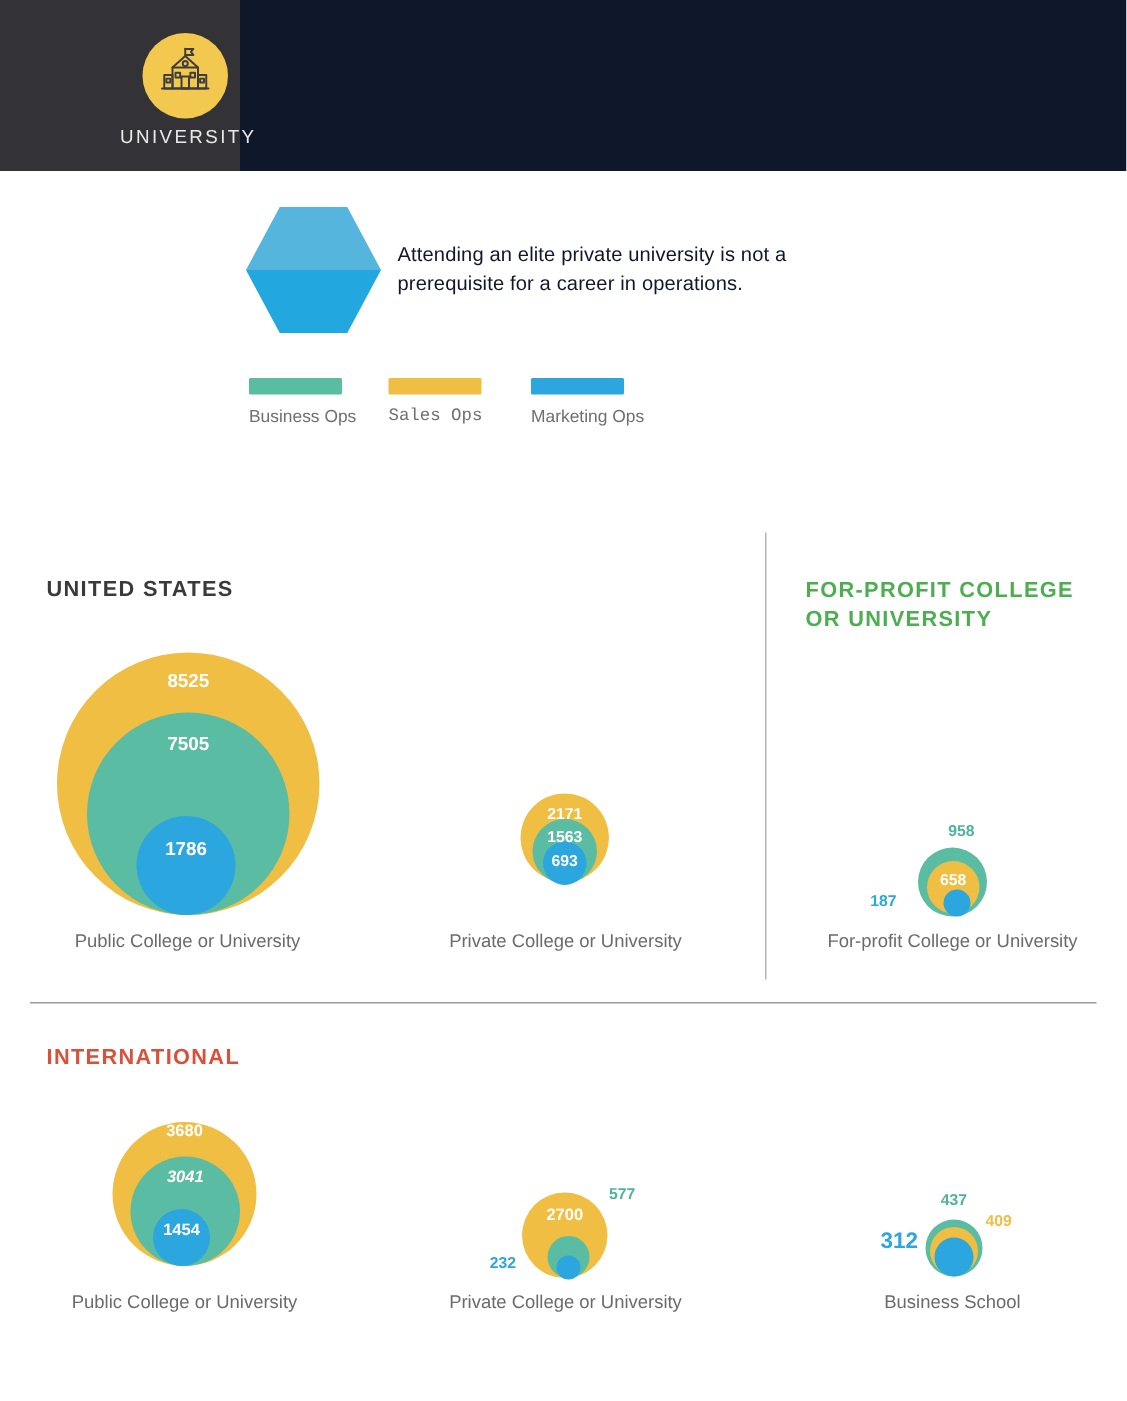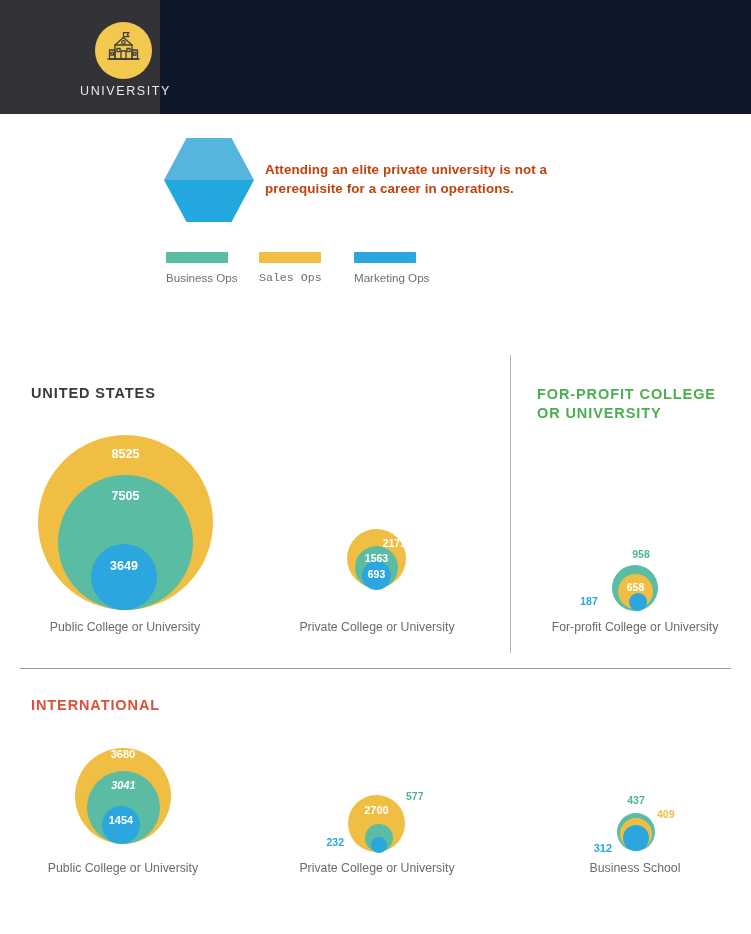--- a/index.html
+++ b/index.html
@@ -30,21 +30,21 @@
   
   .banner-wrap{position:absolute;left:160px;top:138px;width:450px;height:84px;}
   .banner-callout{
     position:absolute;left:45px;top:4px;width:395px;height:72px;
     background:#ffffff;
     filter:drop-shadow(1px 2px 2px rgba(0,0,0,.30));
     clip-path:polygon(0 0, 355px 0, 395px 36px, 355px 72px, 0 72px);
   }
   .banner-text{
     position:absolute;left:105px;top:22px;width:290px;
-    color:#c2410c;font-size:13.4px;font-weight:bold;line-height:19px;
+    color:#0f172a;font-size:13.4px;font-weight:normal;line-height:19px;
     letter-spacing:.1px;
   }
   .hex{
     position:absolute;left:4px;top:0px;width:90px;height:84px;
   }
   .hex-top{
     position:absolute;left:0;top:0;width:90px;height:42px;background:#55b5dd;
     clip-path:polygon(25% 0, 75% 0, 100% 100%, 0 100%);
   }
   .hex-bot{
@@ -143,29 +143,29 @@
     <span>OR UNIVERSITY</span>
   </div>
   <div class="sec-h sec-intl">INTERNATIONAL</div>
 
   <div class="bgroup" style="left:38px;top:435px;width:175px;height:175px;">
     <div class="bub" style="left:0px;top:0px;width:175px;height:175px;background:#efbe42;"></div>
     <div class="bub" style="left:20px;top:40px;width:135px;height:135px;background:#5bbca4;"></div>
     <div class="bub" style="left:53px;top:109px;width:66px;height:66px;background:#2ba6de;"></div>
     <div class="bub-lbl" style="left:0px;top:12px;width:175px;font-size:12.5px;">8525</div>
     <div class="bub-lbl" style="left:20px;top:54px;width:135px;font-size:12.5px;">7505</div>
-    <div class="bub-lbl" style="left:53px;top:124px;width:66px;font-size:12.5px;">3649</div>
+    <div class="bub-lbl" style="left:53px;top:124px;width:66px;font-size:12.5px;">1786</div>
   </div>
   <div class="cap" style="left:5px;top:620px;width:240px;">Public College or University</div>
 
   <div class="bgroup" style="left:347px;top:529px;width:59px;height:81px;">
     <div class="bub" style="left:0px;top:0px;width:59px;height:59px;background:#efbe42;"></div>
     <div class="bub" style="left:8px;top:17px;width:43px;height:43px;background:#5bbca4;"></div>
     <div class="bub" style="left:15px;top:32px;width:29px;height:29px;background:#2ba6de;"></div>
-    <div class="bub-lbl" style="left:0px;top:8px;width:59px;font-size:10.5px;text-align:right;">2171</div>
+    <div class="bub-lbl" style="left:0px;top:8px;width:59px;font-size:10.5px;">2171</div>
     <div class="bub-lbl" style="left:8px;top:23px;width:43px;font-size:10.5px;">1563</div>
     <div class="bub-lbl" style="left:15px;top:39px;width:29px;font-size:10.5px;">693</div>
   </div>
   <div class="cap" style="left:257px;top:620px;width:240px;">Private College or University</div>
 
   <div class="bgroup" style="left:612px;top:565px;width:46px;height:46px;">
     <div class="bub" style="left:0px;top:0px;width:46px;height:46px;background:#5bbca4;"></div>
     <div class="bub" style="left:6px;top:9px;width:35px;height:35px;background:#efbe42;"></div>
     <div class="bub" style="left:17px;top:28px;width:18px;height:18px;background:#2ba6de;"></div>
     <div class="bub-lbl" style="left:6px;top:16px;width:35px;font-size:10.5px;">658</div>
@@ -193,17 +193,17 @@
     <div class="ext-lbl" style="left:-38px;top:41px;width:34px;text-align:right;font-size:10.5px;color:#2ba6de;">232</div>
   </div>
   <div class="cap" style="left:257px;top:861px;width:240px;">Private College or University</div>
 
   <div class="bgroup" style="left:617px;top:813px;width:38px;height:38px;">
     <div class="bub" style="left:0px;top:0px;width:38px;height:38px;background:#5bbca4;"></div>
     <div class="bub" style="left:3px;top:5px;width:32px;height:32px;background:#efbe42;"></div>
     <div class="bub" style="left:6px;top:12px;width:26px;height:26px;background:#2ba6de;"></div>
     <div class="ext-lbl" style="left:0px;top:-19px;width:38px;text-align:center;font-size:10.5px;color:#4cb49b;">437</div>
     <div class="ext-lbl" style="left:40px;top:-5px;font-size:10.5px;color:#efbe42;">409</div>
-    <div class="ext-lbl" style="left:-38px;top:29px;width:33px;text-align:right;font-size:11px;color:#2ba6de;">312</div>
+    <div class="ext-lbl" style="left:-38px;top:6px;width:33px;text-align:right;font-size:15px;color:#2ba6de;">312</div>
   </div>
   <div class="cap" style="left:515px;top:861px;width:240px;">Business School</div>
 
 </div>
 
 </body></html>

